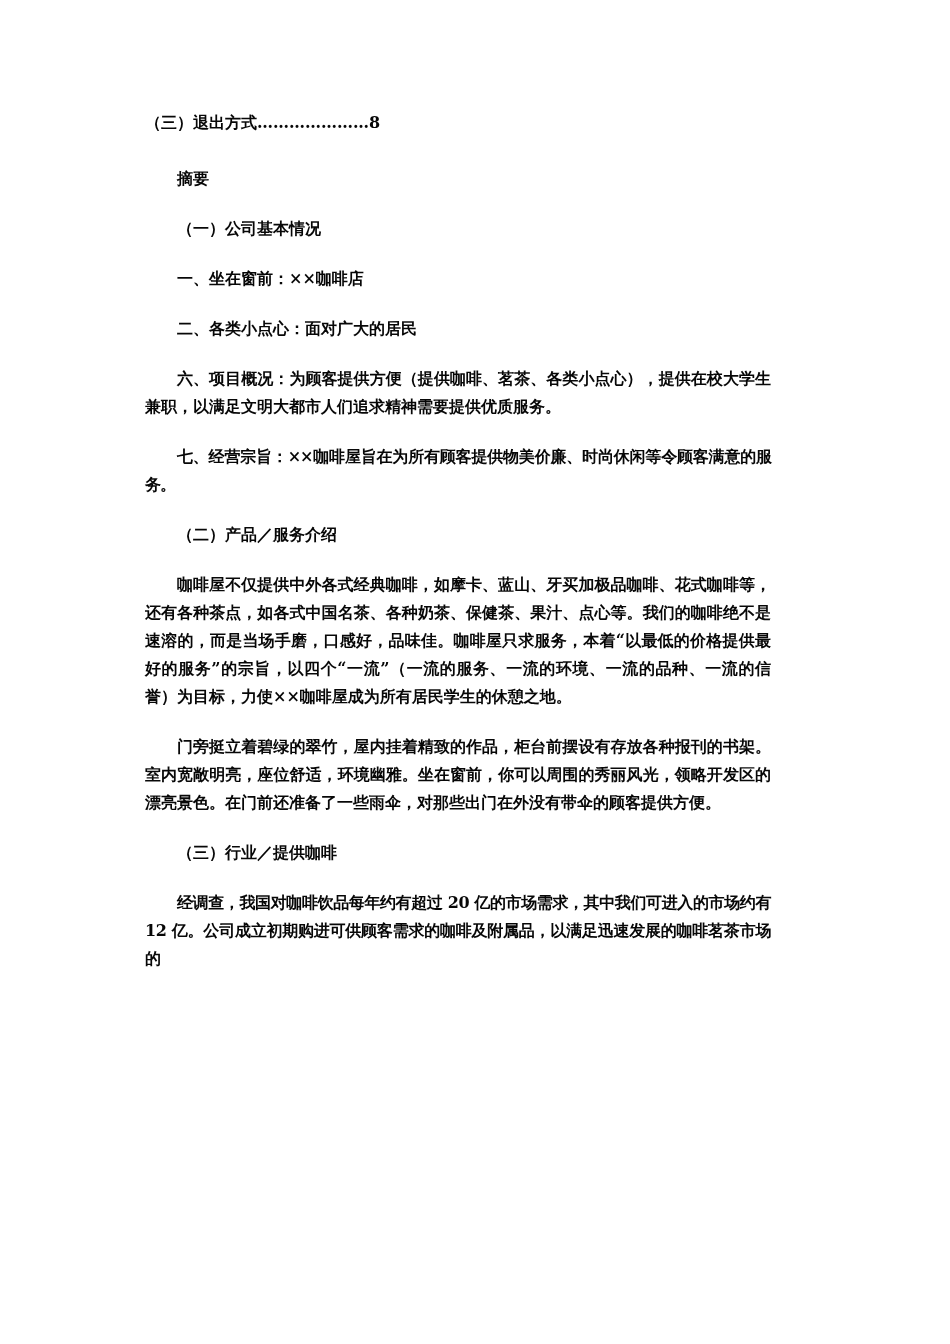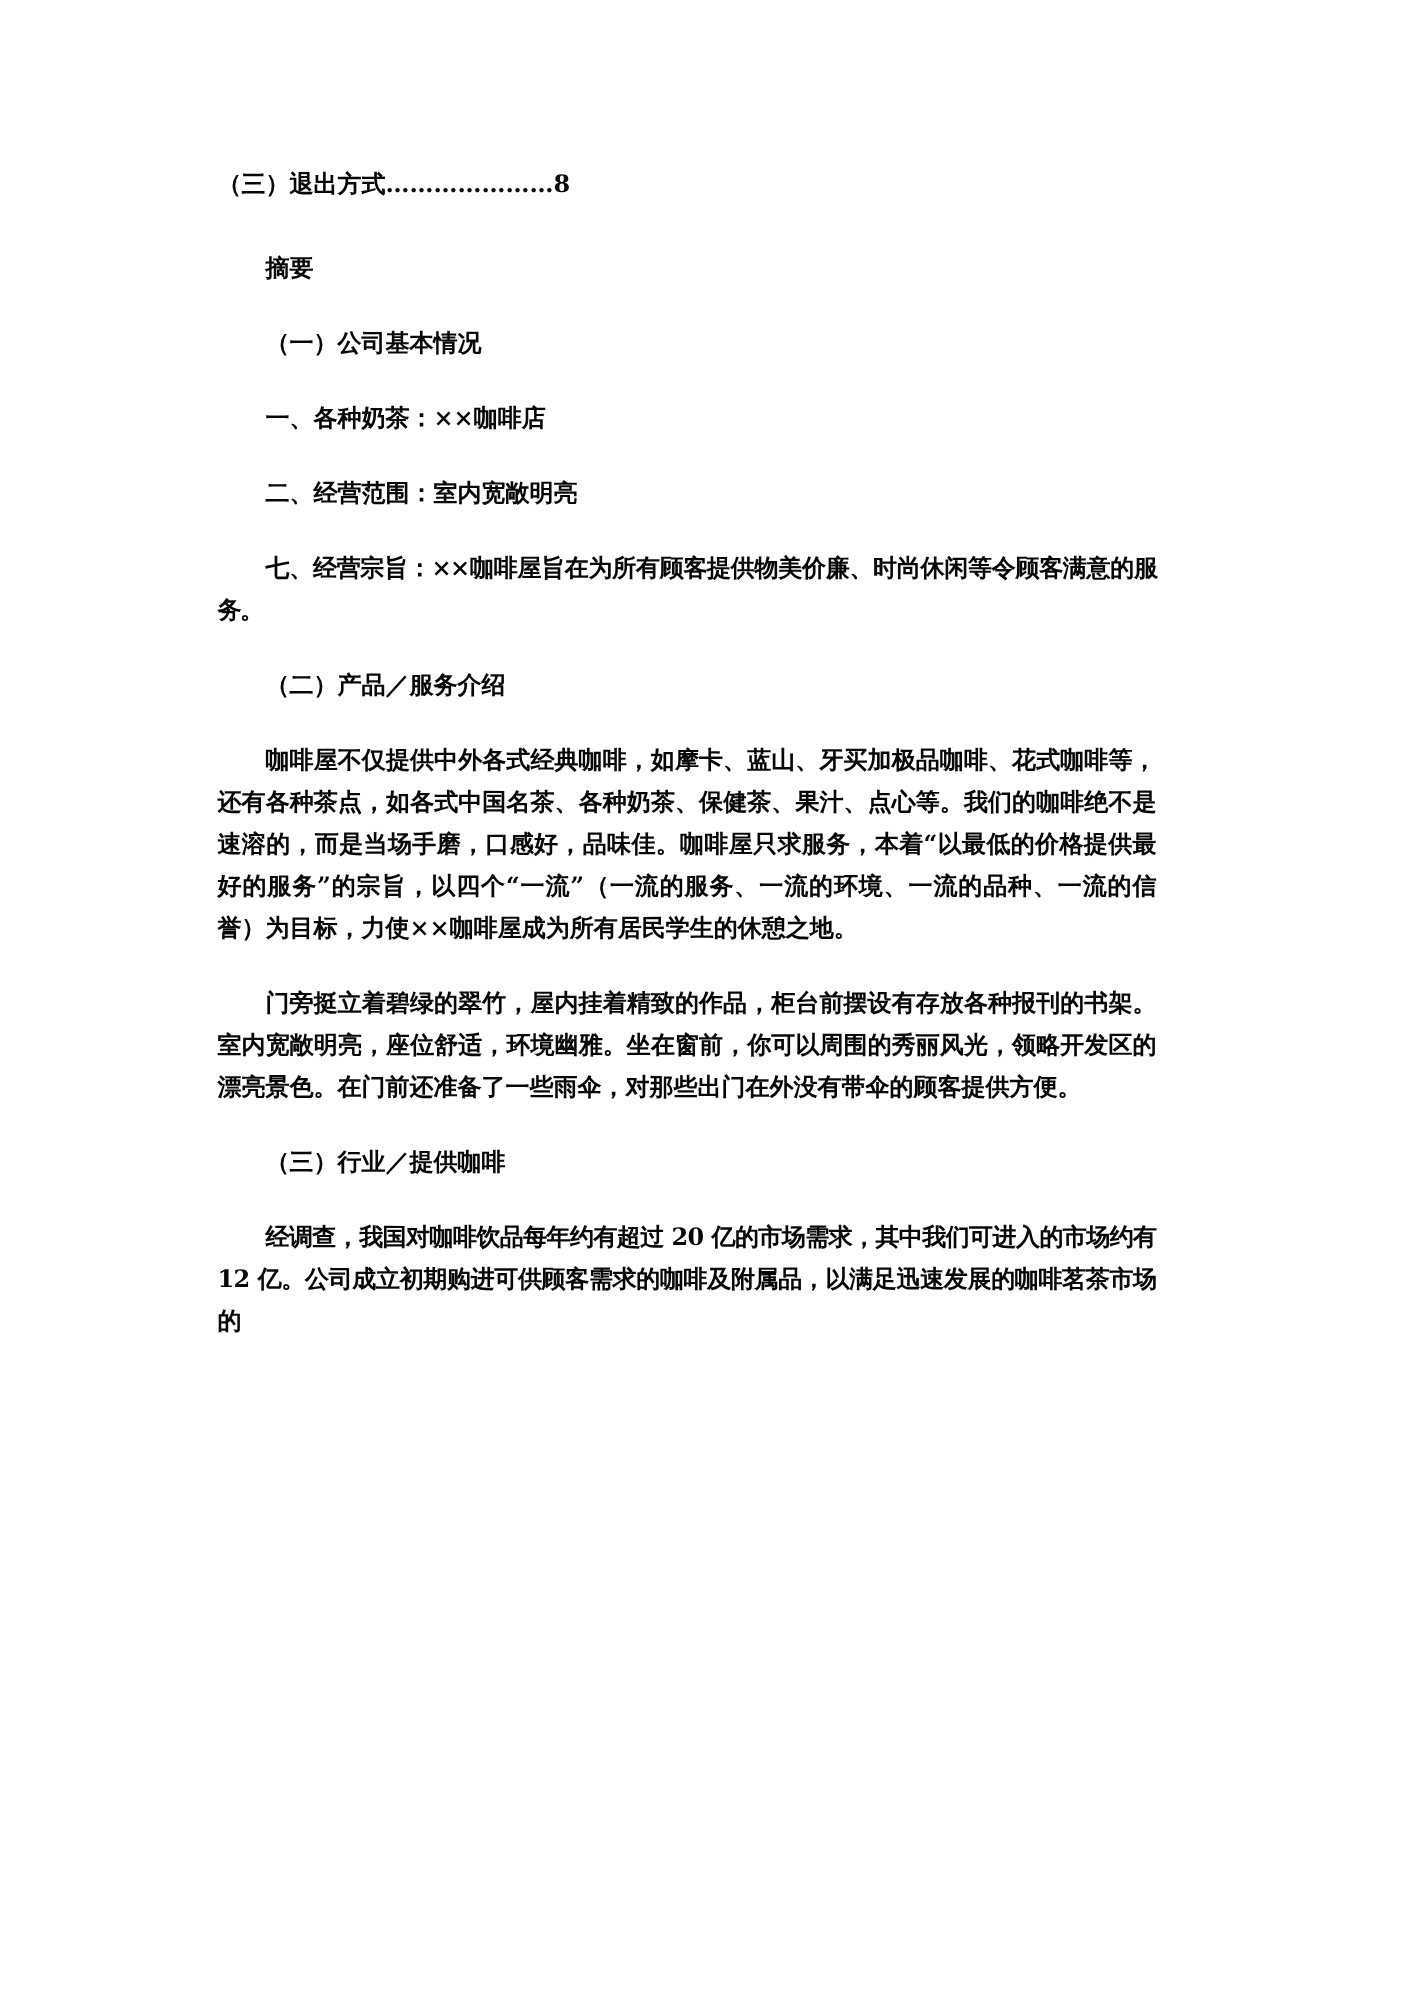--- a/index.html
+++ b/index.html
@@ -51,27 +51,28 @@
 <div class="page">
 
   <div class="toc">
     <p class="toc-line-1">（三）退出方式…………………8</p>
   </div>
 
   <p class="abstract-title">摘要</p>
 
   <p class="heading">（一）公司基本情况</p>
 
-  <p>一、各种奶茶：××咖啡店</p>
+  <p>一、坐在窗前：××咖啡店</p>
 
-  <p>二、经营范围：室内宽敞明亮</p>
+  <p>二、各类小点心：面对广大的居民</p>
 
 
 
 
+  <p>六、项目概况：为顾客提供方便（提供咖啡、茗茶、各类小点心），提供在校大学生兼职，以满足文明大都市人们追求精神需要提供优质服务。</p>
 
   <p class="item-purpose">七、经营宗旨：××咖啡屋旨在为所有顾客提供物美价廉、时尚休闲等令顾客满意的服务。</p>
 
   <p class="heading">（二）产品／服务介绍</p>
 
   <p class="para-products">咖啡屋不仅提供中外各式经典咖啡，如摩卡、蓝山、牙买加极品咖啡、花式咖啡等，还有各种茶点，如各式中国名茶、各种奶茶、保健茶、果汁、点心等。我们的咖啡绝不是速溶的，而是当场手磨，口感好，品味佳。咖啡屋只求服务，本着“以最低的价格提供最好的服务”的宗旨，以四个“一流”（一流的服务、一流的环境、一流的品种、一流的信誉）为目标，力使××咖啡屋成为所有居民学生的休憩之地。</p>
 
   <p class="para-environment">门旁挺立着碧绿的翠竹，屋内挂着精致的作品，柜台前摆设有存放各种报刊的书架。室内宽敞明亮，座位舒适，环境幽雅。坐在窗前，你可以周围的秀丽风光，领略开发区的漂亮景色。在门前还准备了一些雨伞，对那些出门在外没有带伞的顾客提供方便。</p>
 
   <p class="heading">（三）行业／提供咖啡</p>

